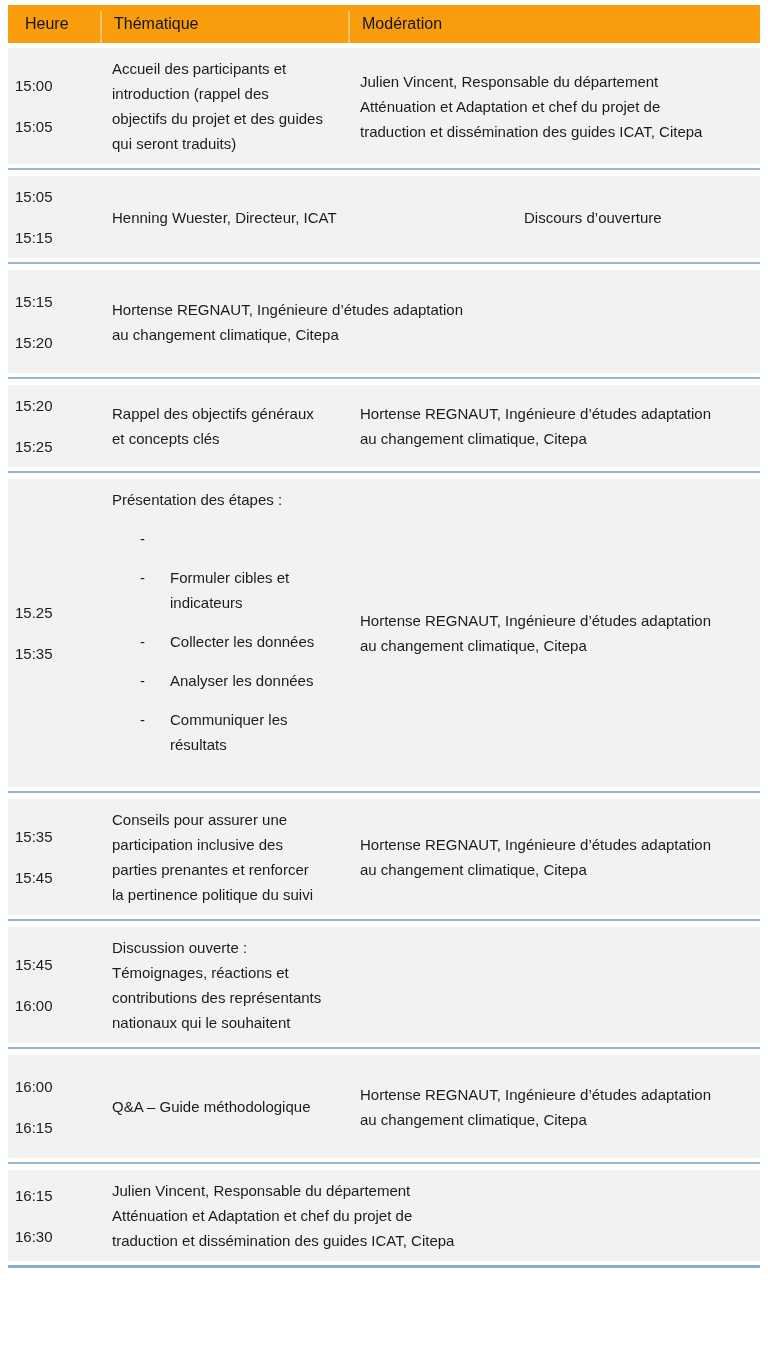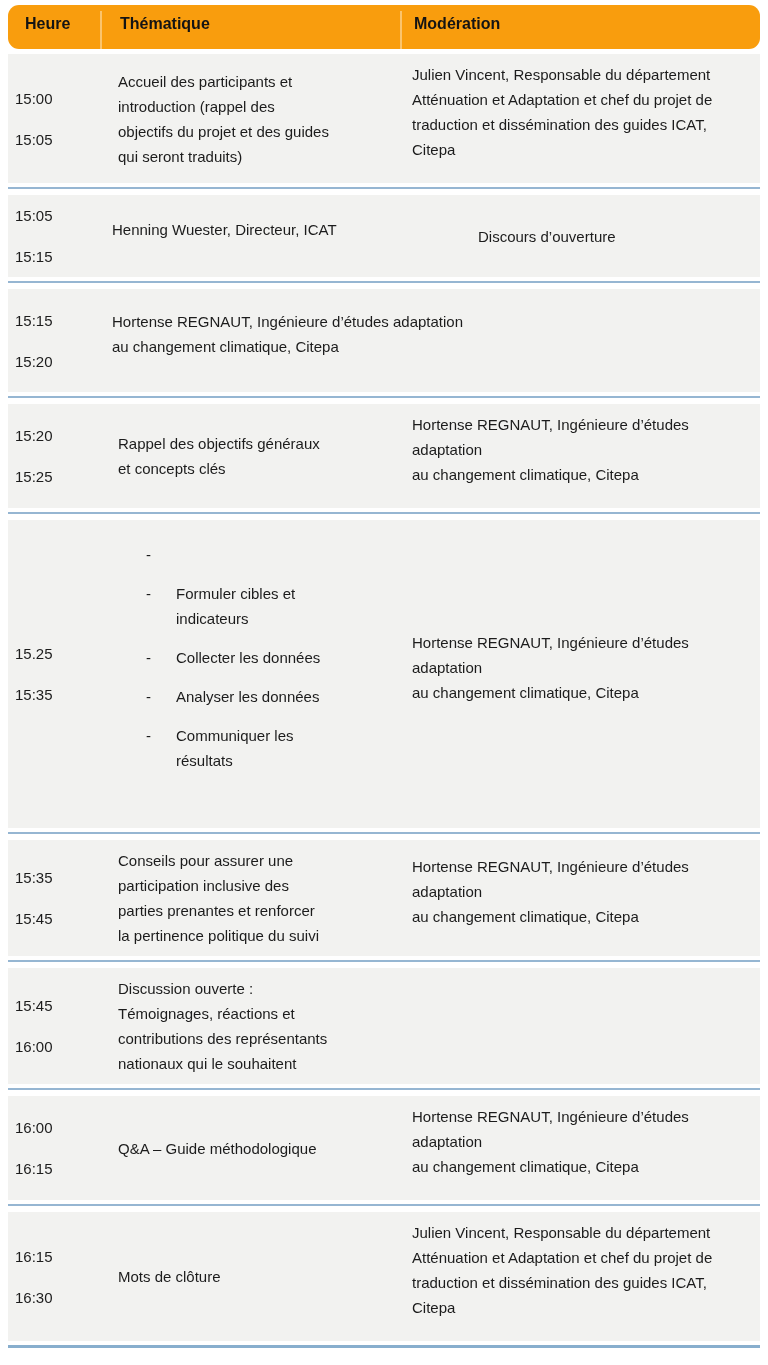--- a/index.html
+++ b/index.html
@@ -14,42 +14,42 @@
   body{
     width:768px;height:1365px;
     font-family:"Liberation Sans","DejaVu Sans",sans-serif;
     color:var(--text);
     font-size:15px;line-height:25px;
   }
   .page{width:768px;padding:5px 8px 0;}
   .agenda-table{width:100%;}
   .header-row{
     display:flex;background:var(--header-bg);
-    font-weight:bold;font-size:16px;min-height:38px;
-    padding-top:6px;color:#141414;border-radius:11px;
+    font-weight:normal;font-size:16px;min-height:38px;
+    padding-top:6px;color:#141414;
   }
   .header-row .time-cell{padding-left:17px;display:block;}
   .header-row .theme-cell{display:block;padding-top:0;border-left:2px solid rgba(255,255,255,.4);}
   .header-row .mod-cell{display:block;border-left:2px solid rgba(255,255,255,.4);justify-content:flex-start;}
   .gap{height:5px;background:#fff;}
   .row{
     display:flex;background:var(--row-bg);
     padding:8px 0;
   }
   .cell{flex:none;}
   .time-cell{
     width:92px;padding-left:7px;
     display:flex;flex-direction:column;justify-content:center;gap:16px;
   }
   .theme-cell{
-    width:300px;padding:0 4px 0 18px;
+    width:248px;padding:0 4px 0 12px;
     display:flex;flex-direction:column;justify-content:center;
   }
   .mod-cell{
-    flex:1;padding:0 15px 13px 12px;
+    flex:1;padding:0 15px 0 12px;
     display:flex;flex-direction:column;justify-content:center;
   }
   .theme-text,.mod-text,.btext{white-space:pre-line;}
   .theme-cell.has-bullets{justify-content:flex-start;}
   .bullets{margin-top:14px;}
   .bullet{display:flex;margin-bottom:14px;}
   .bullet .dash{width:30px;padding-left:28px;flex:none;}
   .bullet .btext{padding-left:28px;}
   .sep{background:#ffffff;padding:4px 0 6px;}
   .sep-line{height:2px;background:var(--sep);}
@@ -145,20 +145,21 @@
   </div>
 <div class="sep">
           <div class="sep-line"></div>
         </div>
   <div class="row row-5">
     <div class="cell time-cell">
             <span class="time">15.25</span>
             <span class="time">15:35</span>
           </div>
     <div class="cell theme-cell has-bullets">
+      <div class="theme-text">Présentation des étapes :</div>
       <div class="bullets">
               <div class="bullet">
                 <span class="dash">-</span>
               </div>
               <div class="bullet">
                 <span class="dash">-</span>
                 <span class="btext">Formuler cibles et
 indicateurs</span>
               </div>
               <div class="bullet">
@@ -235,24 +236,20 @@
     </div>
   </div>
 <div class="sep">
           <div class="sep-line"></div>
         </div>
   <div class="row row-9">
     <div class="cell time-cell">
             <span class="time">16:15</span>
             <span class="time">16:30</span>
           </div>
-    <div class="cell theme-cell">
-      <div class="theme-text">Mots de clôture</div>
-
-    </div>
     <div class="cell mod-cell">
       <div class="mod-text">Julien Vincent, Responsable du département
 Atténuation et Adaptation et chef du projet de
 traduction et dissémination des guides ICAT, Citepa</div>
     </div>
   </div>
 </div>
     <div class="bottom-sep"></div>
     <div class="bottom-line"></div>
   </div>

